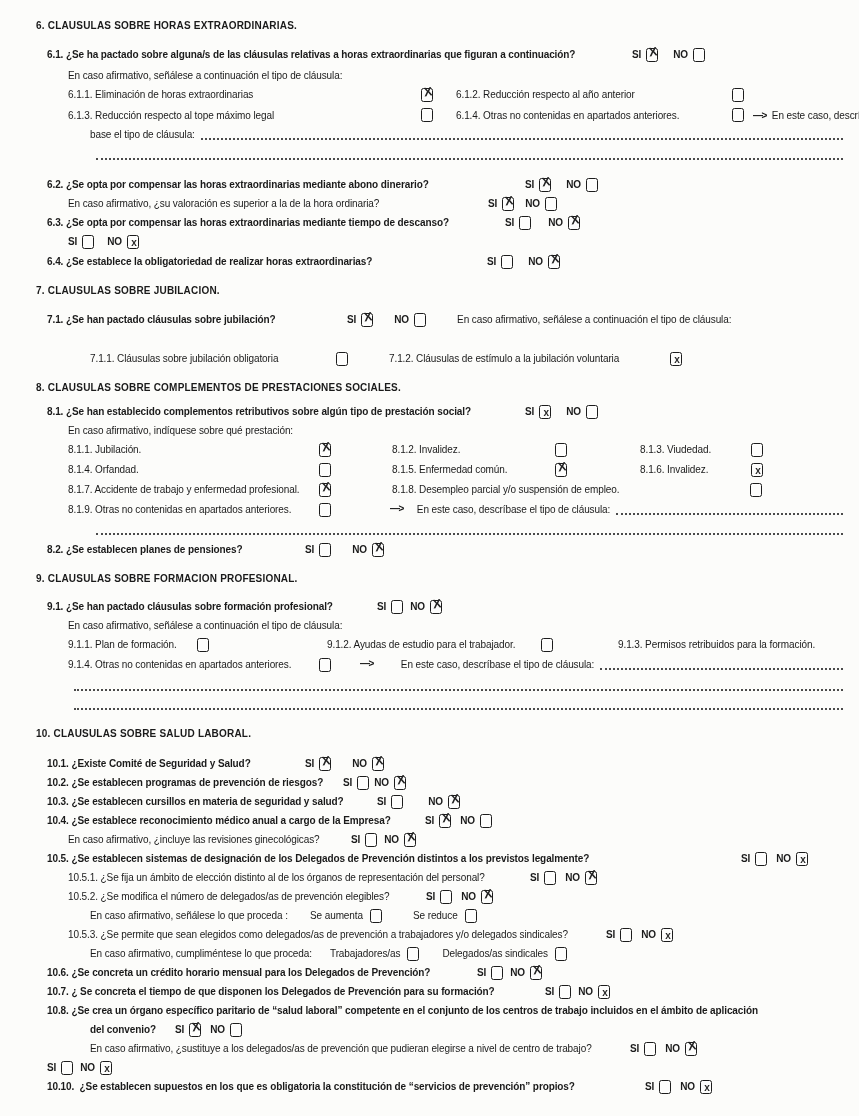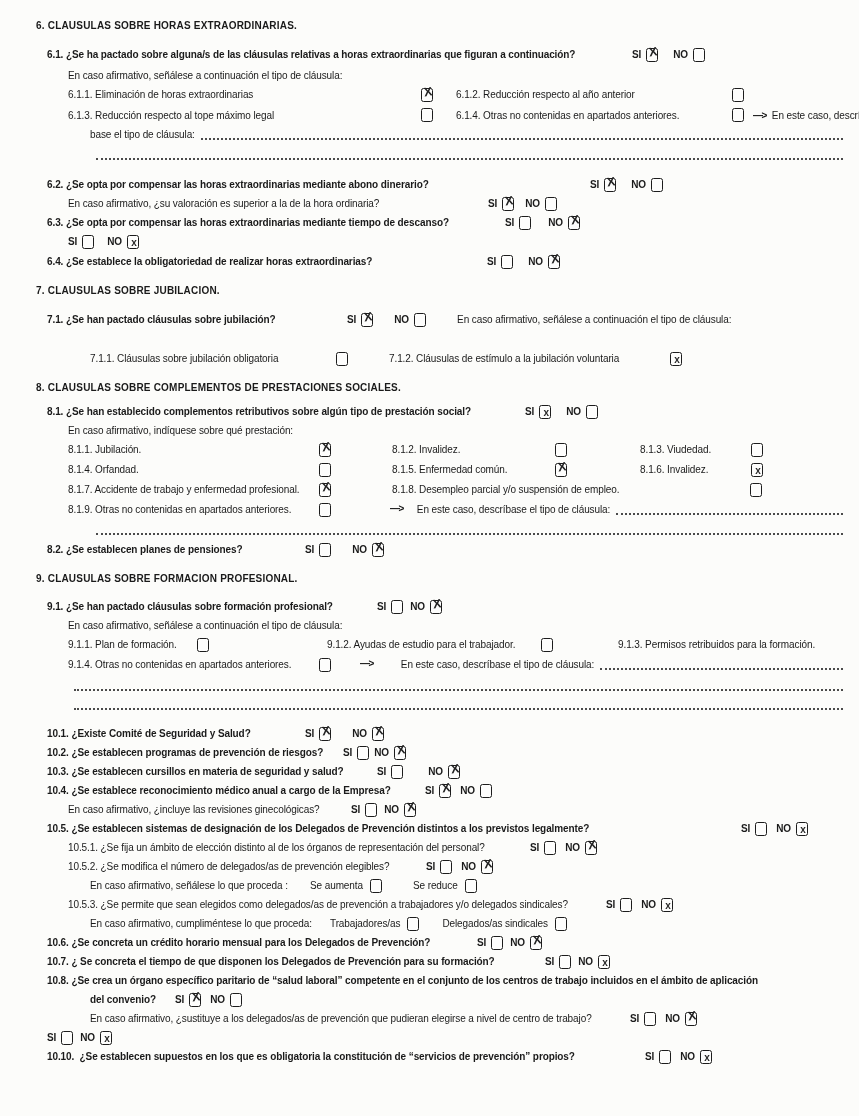--- a/index.html
+++ b/index.html
@@ -99,21 +99,21 @@
           <span class="t">En este caso, descrí-</span>
         </div>
         <div class="line i3" style="margin-top: 5px;">
           <span class="t">base el tipo de cláusula:</span>
           <span class="dots"></span>
         </div>
         <div class="line i3" style="margin-top: 5px;">
           <span class="dots"></span>
         </div>
         <div class="line i1" style="margin-top: 15px;">
-          <span class="t b" style="width: 543px;">6.2. ¿Se opta por compensar las horas extraordinarias mediante abono dinerario?</span>
+          <span class="t b" style="width: 478px;">6.2. ¿Se opta por compensar las horas extraordinarias mediante abono dinerario?</span>
           <span class="t b">SI</span>
           <span class="sp" style="width: 4px;"></span>
           <span class="cb">
             <span class="mk">X</span>
           </span>
           <span class="sp" style="width: 14px;"></span>
           <span class="t b">NO</span>
           <span class="sp" style="width: 4px;"></span>
           <span class="cb">
             <span class="mk"></span>
@@ -343,20 +343,21 @@
           <span class="dots"></span>
         </div>
         <div class="line i2" style="margin-top: 6px;">
           <span class="dots"></span>
         </div>
         <div class="line i2">
           <span class="dots"></span>
         </div>
       </div>
       <div class="sec">
+        <div class="sec-title">10. CLAUSULAS SOBRE SALUD LABORAL.</div>
         <div class="line i1" style="margin-top: 14px;">
           <span class="t b" style="width: 258px;">10.1. ¿Existe Comité de Seguridad y Salud?</span>
           <span class="t b">SI</span>
           <span class="sp" style="width: 4px;"></span>
           <span class="cb">
             <span class="mk">X</span>
           </span>
           <span class="sp" style="width: 20px;"></span>
           <span class="t b">NO</span>
           <span class="sp" style="width: 4px;"></span>

